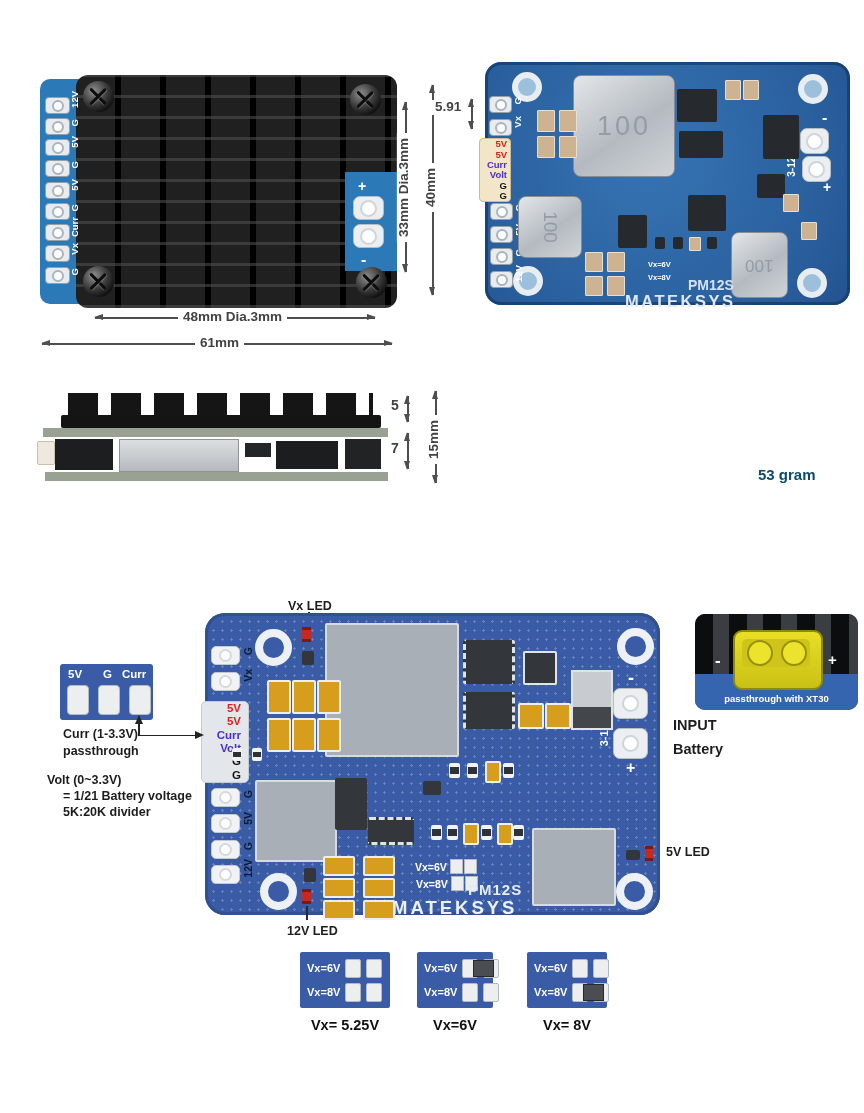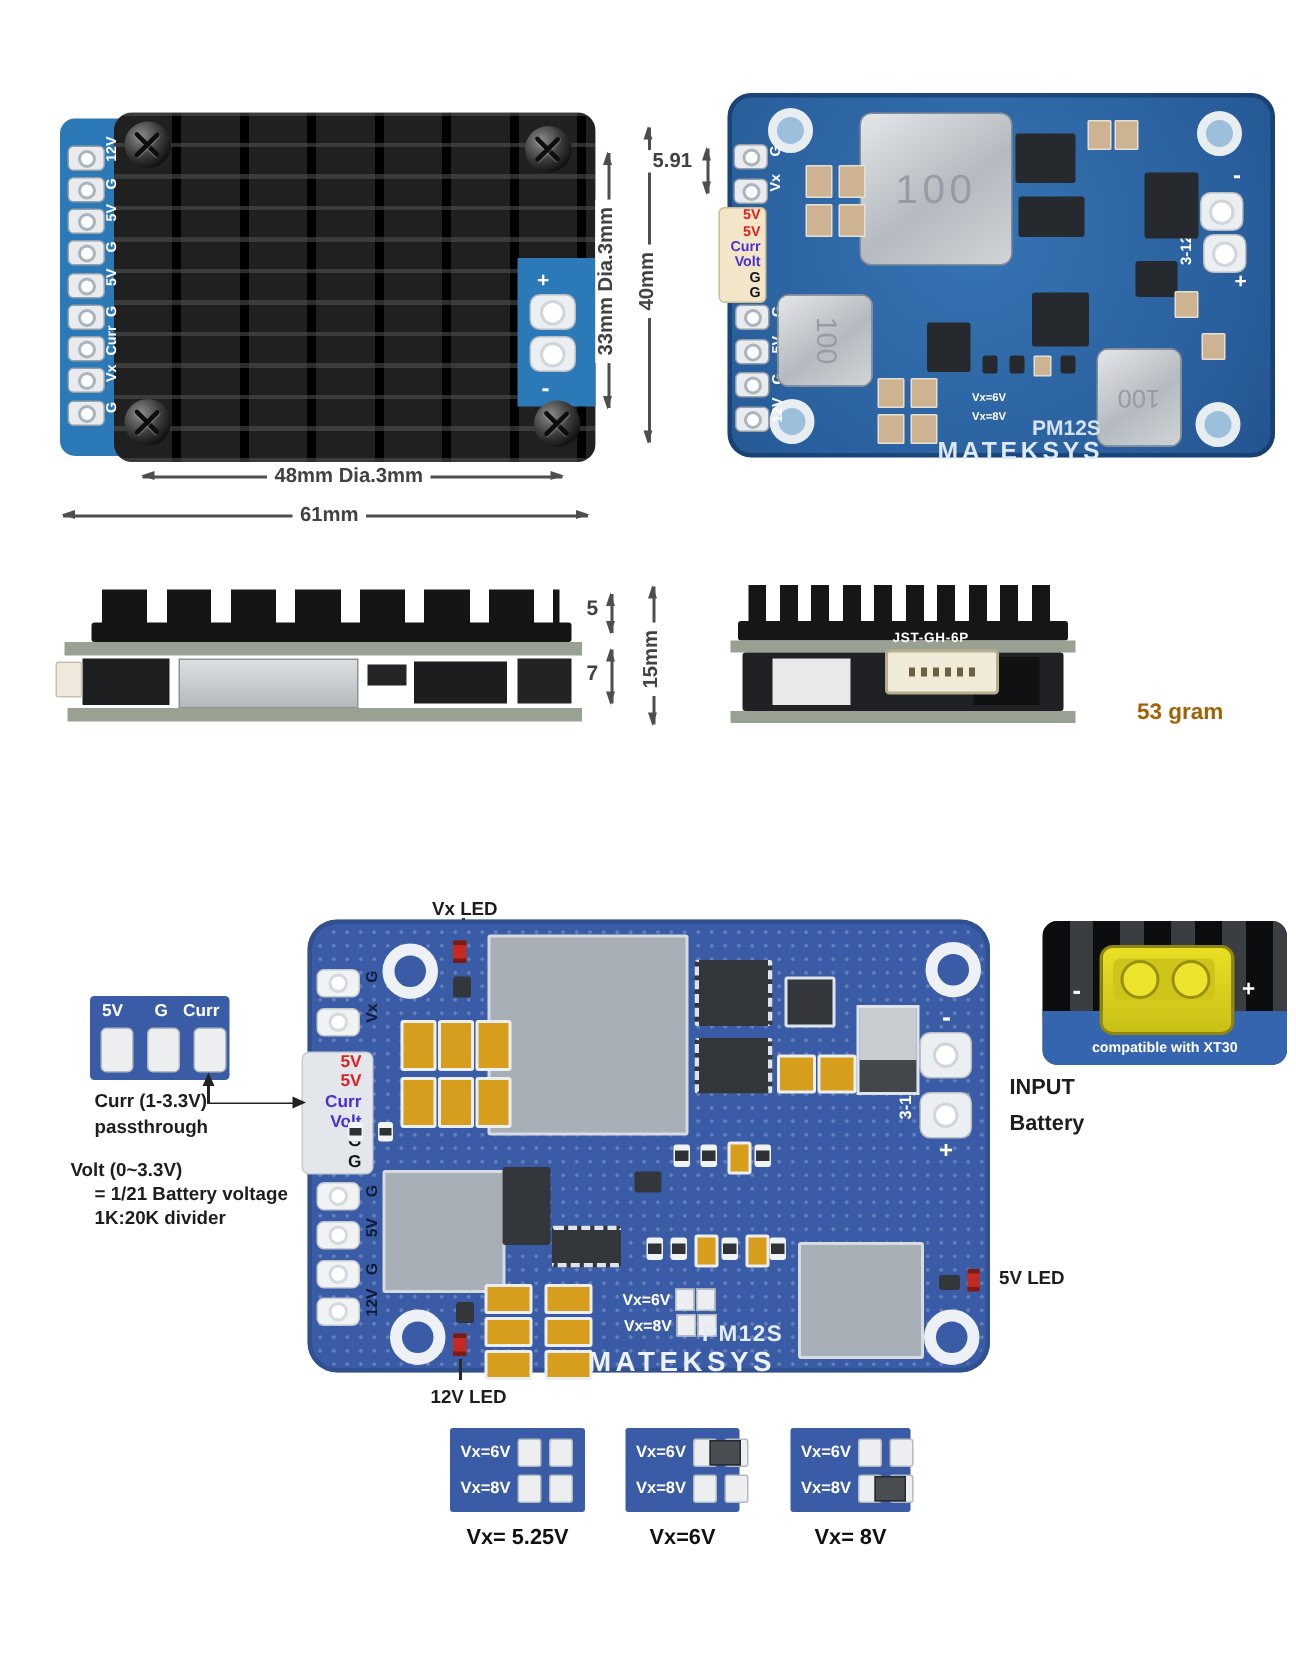--- a/index.html
+++ b/index.html
@@ -268,39 +268,21 @@
     <div class="abs" style="left:-6px;top:56px;width:16px;height:22px;background:#efe9dd;border:1px solid #c9c0aa;border-radius:2px;"></div>
     <div class="pcbbar" style="left:2px;top:87px;width:343px;height:9px;"></div>
   </div>
   <div class="dlab" style="left:386px;top:398px;font-size:14px;">5</div>
   <div class="dv" style="left:407px;top:396px;height:26px;"></div>
   <div class="dlab" style="left:386px;top:441px;font-size:14px;">7</div>
   <div class="dv" style="left:407px;top:433px;height:36px;"></div>
   <div class="dv" style="left:435px;top:391px;height:92px;"></div>
   <div class="dlab v" style="left:427px;top:415px;">15mm</div>
 
-  <div class="sideview abs" id="side-right" style="left:487px;top:390px;width:230px;height:93px;">
-    <div class="abs" style="left:12px;top:0;width:206px;height:26px;background:repeating-linear-gradient(90deg,#161616 0 12px,transparent 12px 21px);"></div>
-    <div class="abs" style="left:5px;top:24px;width:220px;height:13px;background:#171717;border-radius:2px;"></div>
-    <div class="pcbbar" style="left:0;top:37px;width:230px;height:8px;"></div>
-    <div class="abs" style="left:8px;top:45px;width:214px;height:39px;background:#1f2124;border-radius:2px;"></div>
-    <div class="abs" style="left:28px;top:49px;width:52px;height:31px;background:#e9e9e9;"></div>
-    <div class="abs" style="left:162px;top:48px;width:44px;height:32px;background:#101113;"></div>
-    <div class="wlab" style="left:108px;top:31px;font-size:9px;letter-spacing:.5px;">JST-GH-6P</div>
-    <div class="abs" style="left:103px;top:43px;width:72px;height:26px;background:#f0ead8;border:2px solid #b8ad8d;border-radius:3px;display:flex;align-items:center;justify-content:center;gap:4px;">
-      <i style="width:4px;height:6px;background:#6b5f3f;"></i>
-        <i style="width:4px;height:6px;background:#6b5f3f;"></i>
-        <i style="width:4px;height:6px;background:#6b5f3f;"></i>
-        <i style="width:4px;height:6px;background:#6b5f3f;"></i>
-        <i style="width:4px;height:6px;background:#6b5f3f;"></i>
-        <i style="width:4px;height:6px;background:#6b5f3f;"></i>
-    </div>
-    <div class="pcbbar" style="left:0;top:84px;width:230px;height:8px;"></div>
-  </div>
-  <div class="note" style="left:758px;top:467px;font-size:15px;color:#a16207;">53 gram</div>
+  <div class="note" style="left:758px;top:467px;font-size:15px;color:#0c4a6e;">53 gram</div>
 
   <div class="note" style="left:288px;top:600px;">Vx LED</div>
   <div class="ptr" style="left:308px;top:612px;height:14px;"></div>
 
   <div id="board-diag">
     <div class="hole-ring2" style="left:50px;top:16px;"></div>
     <div class="hole-ring2" style="left:412px;top:15px;"></div>
     <div class="hole-ring2" style="left:55px;top:260px;"></div>
     <div class="hole-ring2" style="left:411px;top:260px;"></div>
 
@@ -414,33 +396,33 @@
     <div class="abs" style="left:69px;top:21px;width:20px;height:28px;background:#eceef0;border:1px solid #b3bac0;border-radius:4px;"></div>
   </div>
 
   <div class="av" style="left:138px;top:723px;height:13px;"></div>
   <div class="ah" style="left:138px;top:734.5px;width:58px;"></div>
 
   <div class="note" style="left:63px;top:728px;">Curr (1-3.3V)</div>
   <div class="note" style="left:63px;top:745px;">passthrough</div>
   <div class="note" style="left:47px;top:774px;">Volt (0~3.3V)</div>
   <div class="note" style="left:63px;top:790px;">= 1/21 Battery voltage</div>
-  <div class="note" style="left:63px;top:806px;">1K:20K divider</div>
+  <div class="note" style="left:63px;top:806px;">5K:20K divider</div>
 
   <div id="xt30">
     <div class="abs" style="left:0;top:0;width:163px;height:64px;background:repeating-linear-gradient(90deg,#0c0d0e 0 18px,#3a3e43 18px 34px);"></div>
     <div class="abs" style="left:0;top:60px;width:163px;height:36px;background:#3565ae;"></div>
     <div class="abs" style="left:38px;top:16px;width:86px;height:56px;background:linear-gradient(#e8df25,#c9c016);border:2px solid #8f880f;border-radius:9px;">
       <div class="abs" style="left:7px;top:7px;width:68px;height:28px;background:#cfc51a;border-radius:5px;"></div>
       <div class="abs" style="left:12px;top:8px;width:22px;height:22px;border-radius:50%;background:#ece32c;border:2px solid #97900f;"></div>
       <div class="abs" style="left:46px;top:8px;width:22px;height:22px;border-radius:50%;background:#ece32c;border:2px solid #97900f;"></div>
     </div>
     <div class="wlab" style="left:20px;top:38px;font-size:17px;">-</div>
     <div class="wlab" style="left:133px;top:38px;font-size:15px;">+</div>
-    <div class="wlab" style="left:0;top:80px;width:163px;text-align:center;font-size:9.5px;">compatible with XT30</div>
+    <div class="wlab" style="left:0;top:80px;width:163px;text-align:center;font-size:9.5px;">passthrough with XT30</div>
   </div>
   <div class="note" style="left:673px;top:718px;font-size:14.5px;">INPUT</div>
   <div class="note" style="left:673px;top:742px;font-size:14.5px;">Battery</div>
 
   <div class="jbox" style="left:300px;top:952px;width:90px;">
     <div class="jrow" style="top:7px;">
       <span>Vx=6V</span>
       <div class="jpads">
           <div class="jp"></div>
           <div class="jp"></div>

